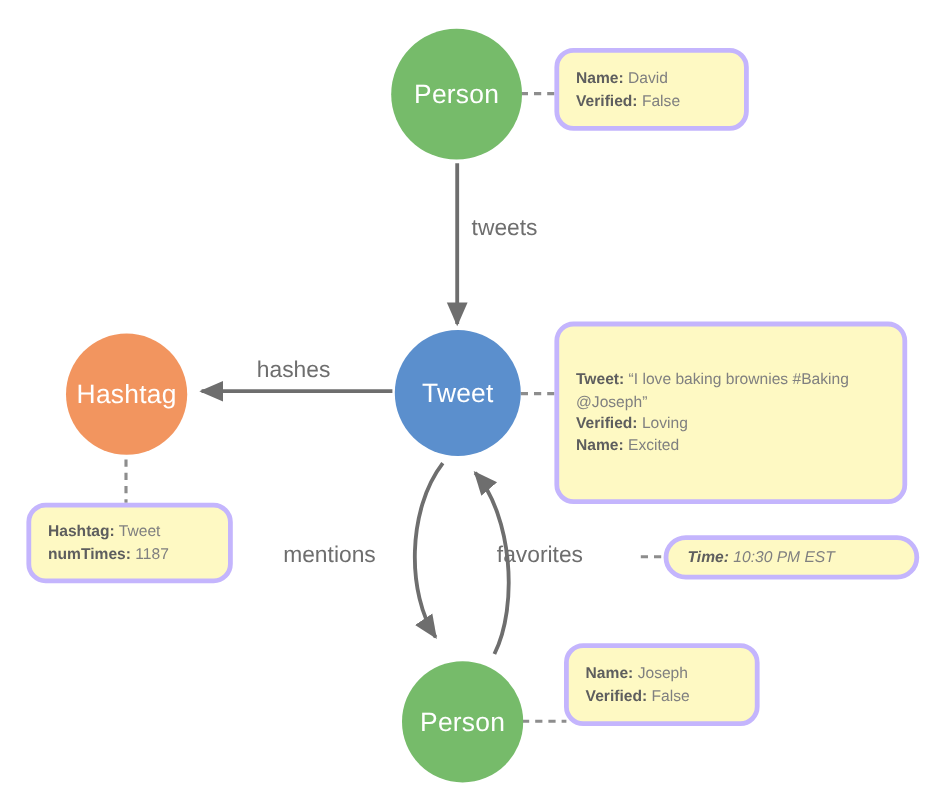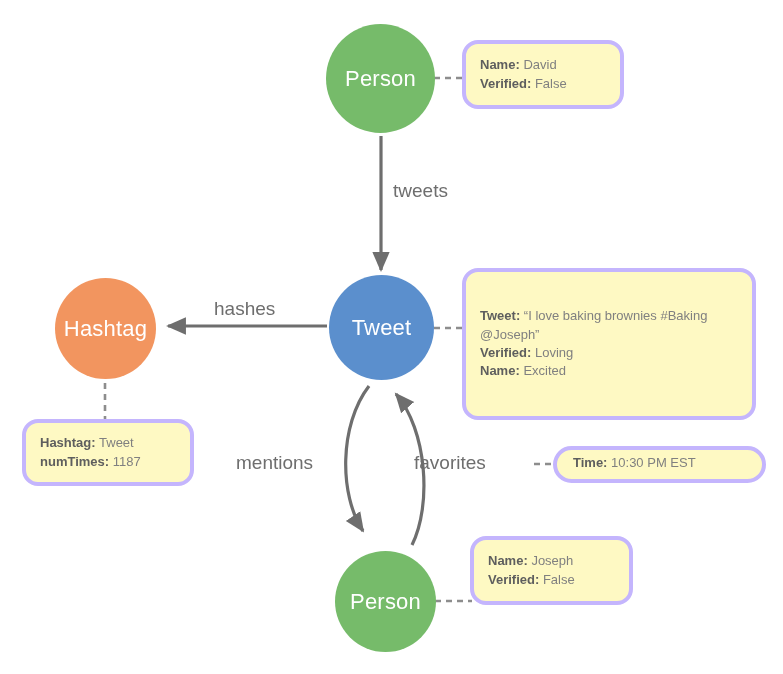--- a/index.html
+++ b/index.html
@@ -47,22 +47,23 @@
     box-sizing: border-box;
     display: flex;
     flex-direction: column;
     justify-content: center;
     padding: 6px 14px;
     color: #6e6e6e;
     font-size: 13px;
     line-height: 1.42;
   }
   .attr-box.single {
-    justify-content: flex-start;
+    justify-content: center;
     padding: 4px 16px;
+    font-style: italic;
   }
   .attr-line {
     white-space: nowrap;
   }
   .attr-line.wrapme {
     white-space: normal;
   }
   .attr-key {
     font-weight: bold;
     color: #5e5e5e;

